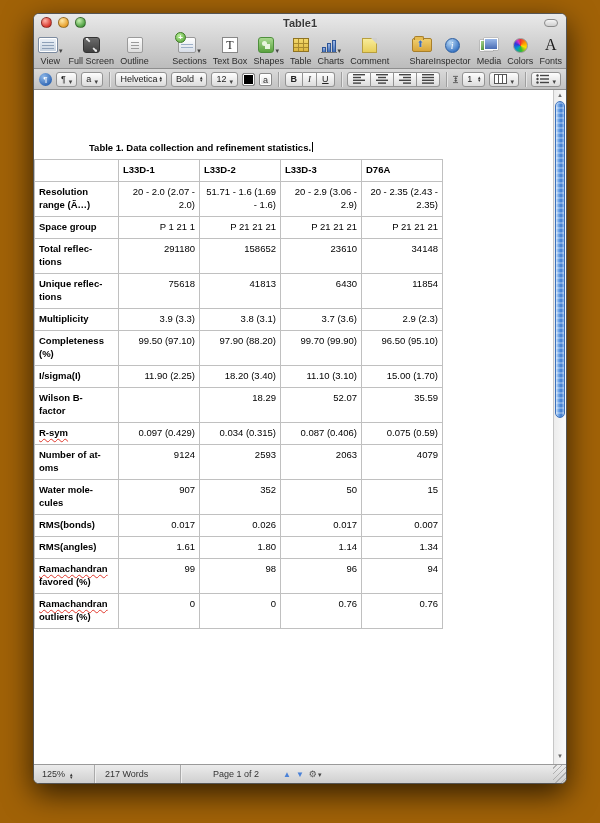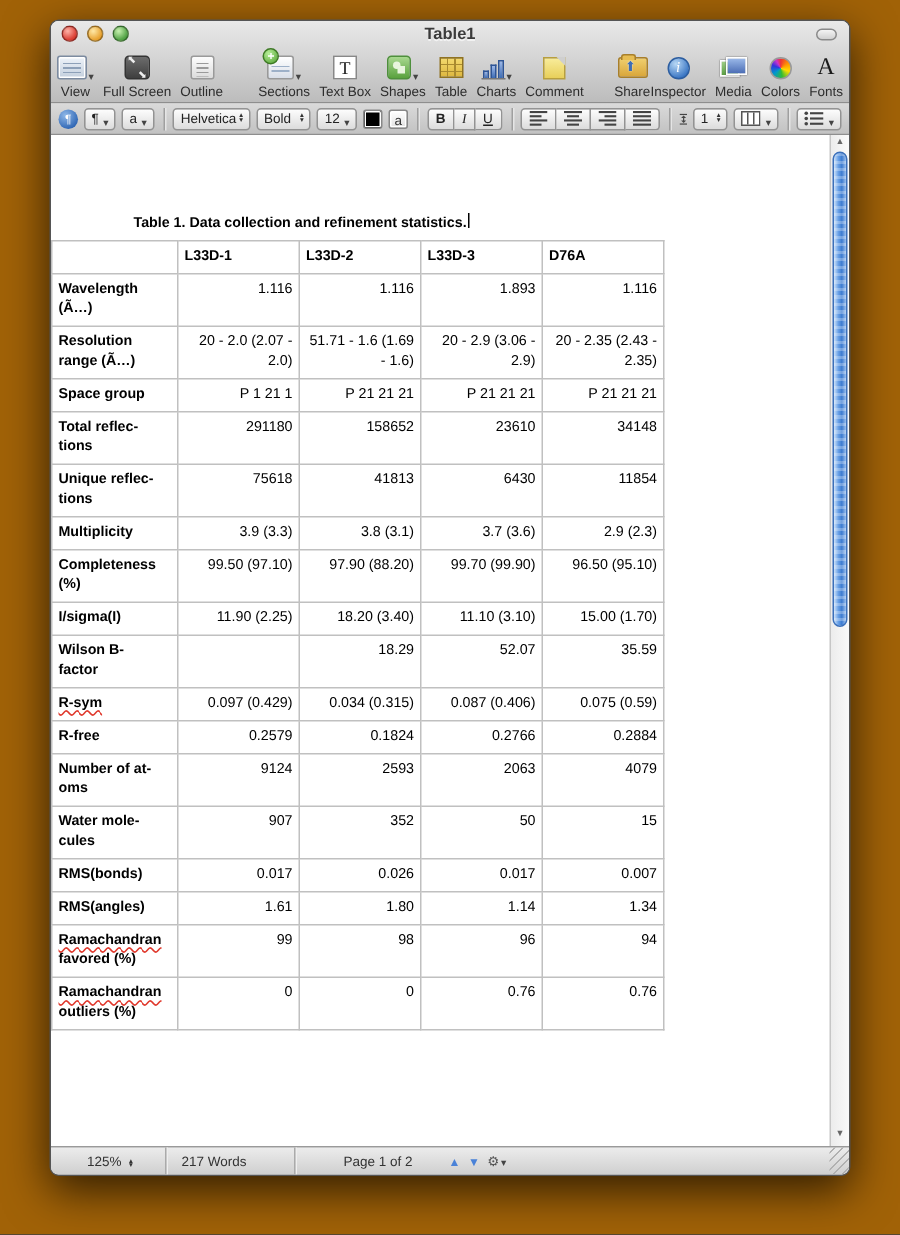--- a/index.html
+++ b/index.html
@@ -110,21 +110,21 @@
   .sb-btn.top { top:0; } .sb-btn.bottom { bottom:2px; }
   .sb-thumb { position:absolute; left:1px; right:1px; top:11px; height:47%; border-radius:6px;
     background:linear-gradient(to right,#cfe2f8,#6aa2e8 35%,#3d7bd0 65%,#9cc0ee); border:1px solid #3a6fba; }
   .sb-thumb:before { content:""; position:absolute; inset:0; border-radius:6px;
     background:repeating-linear-gradient(to bottom,rgba(255,255,255,.28) 0 2px,transparent 2px 5px); }
 
   
   .statusbar { position:relative; height:19px; background:linear-gradient(#ececec,#cfcfcf); border-top:1px solid #9a9a9a;
     display:flex; align-items:center; font-size:9px; color:#333; padding-left:8px; }
   .sb-div { width:1px; height:18px; background:#aaa; box-shadow:1px 0 0 #eee; }
-  .zoomctl { display:flex; align-items:flex-end; gap:5px; width:52px;margin-left:16px; }
+  .zoomctl { display:flex; align-items:flex-end; gap:5px; width:52px; }
   .wordcount { width:85px; padding-left:10px; }
   .pageind { width:88px; padding-left:32px; white-space:nowrap; }
   .navbtns { display:flex; align-items:center; gap:5px; margin-left:14px; }
   .tri-up { color:#4a82d8; font-size:8px; } .tri-down { color:#4a82d8; font-size:8px; }
   .gearbtn { color:#555; font-size:9px; }
   .grip { position:absolute; right:0; bottom:0; width:13px; height:18px;
     background:repeating-linear-gradient(135deg,transparent 0 2px,#b0b0b0 2px 3px,transparent 3px 4px); }
 </style>
 </head>
 <body>
@@ -388,28 +388,20 @@
               <tr>
                 <th></th>
                 <th>L33D-1</th>
                 <th>L33D-2</th>
                 <th>L33D-3</th>
                 <th>D76A</th>
               </tr>
             </thead>
           <tbody>
               <tr>
-                <th>Wavelength
-(Ã…)</th>
-                <td>1.116</td>
-                <td>1.116</td>
-                <td>1.893</td>
-                <td>1.116</td>
-              </tr>
-              <tr>
                 <th>Resolution
 range (Ã…)</th>
                 <td>20  - 2.0 (2.07 -
 2.0)</td>
                 <td>51.71  - 1.6 (1.69
 - 1.6)</td>
                 <td>20  - 2.9 (3.06 -
 2.9)</td>
                 <td>20  - 2.35 (2.43 -
 2.35)</td>
@@ -466,27 +458,20 @@
                 <td>18.29</td>
                 <td>52.07</td>
                 <td>35.59</td>
               </tr>
               <tr>
                 <th><span class="sq">R-sym</span></th>
                 <td>0.097 (0.429)</td>
                 <td>0.034 (0.315)</td>
                 <td>0.087 (0.406)</td>
                 <td>0.075 (0.59)</td>
-              </tr>
-              <tr>
-                <th>R-free</th>
-                <td>0.2579</td>
-                <td>0.1824</td>
-                <td>0.2766</td>
-                <td>0.2884</td>
               </tr>
               <tr>
                 <th>Number of at-
 oms</th>
                 <td>9124</td>
                 <td>2593</td>
                 <td>2063</td>
                 <td>4079</td>
               </tr>
               <tr>

